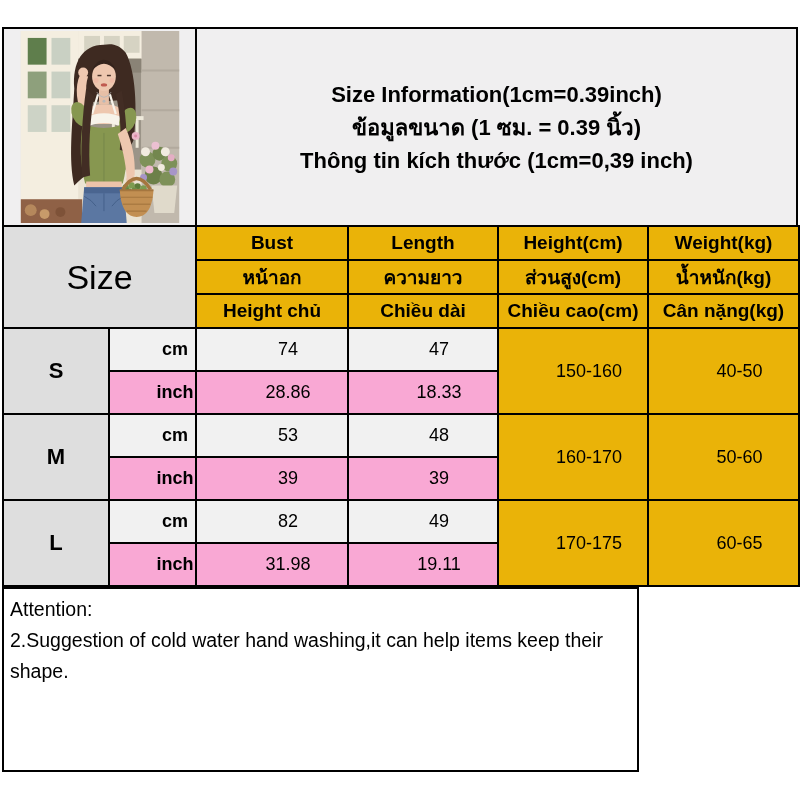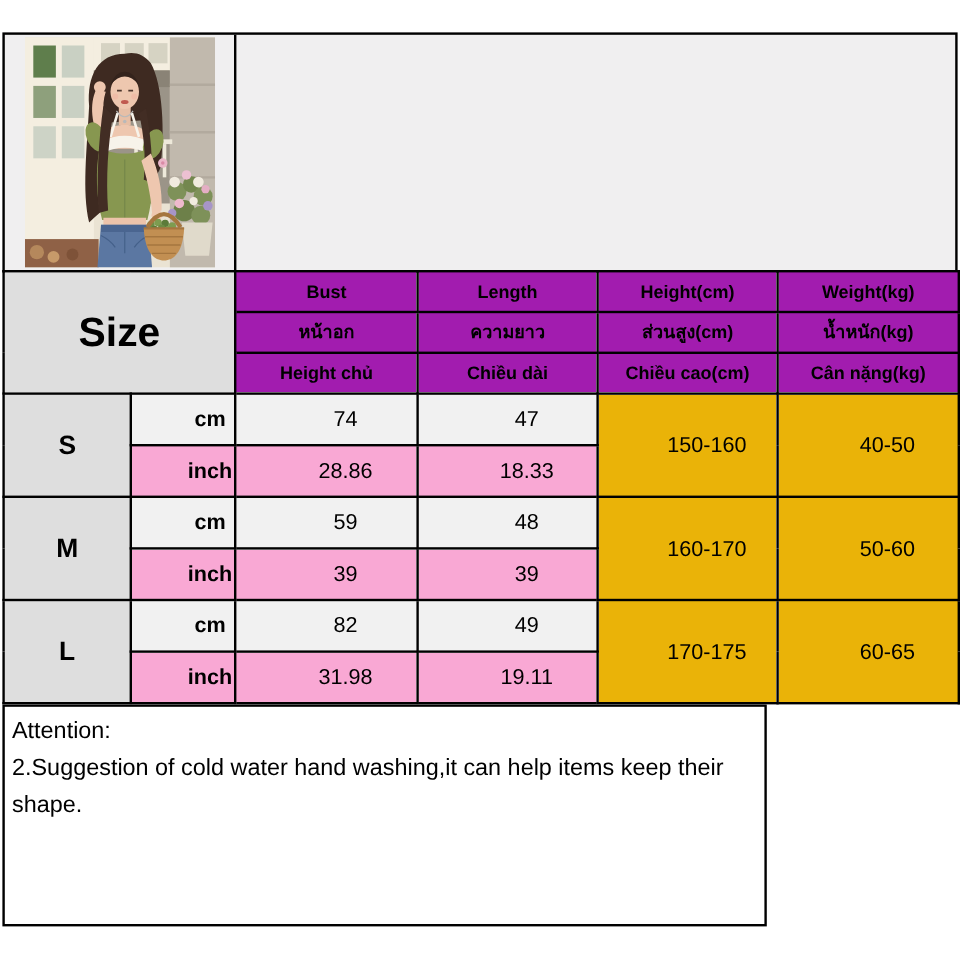--- a/index.html
+++ b/index.html
@@ -42,22 +42,22 @@
     width: 796px;
     border-collapse: collapse; table-layout: fixed;
   }
   table.size-table td {
     border: 2px solid #000;
     text-align: center; vertical-align: middle;
     overflow: hidden; white-space: nowrap;
   }
   tr.h-row td { height: 34px; }
   tr.d-row td { height: 43px; }
-  td.hdr        { background: #a21caf; font-weight: bold; font-size: 15px; }
-  td.size-big   { background: #dedede; font-weight: bold; font-size: 34px; }
+  td.hdr        { background: #eab308; font-weight: bold; font-size: 19px; }
+  td.size-big   { background: #dedede; font-weight: normal; font-size: 34px; }
   td.size-letter{ background: #dedede; font-weight: bold; font-size: 22px; }
   td.unit       { font-weight: bold; font-size: 18px; padding-left: 45px; }
   td.val        { font-size: 18px; padding-left: 32px; }
   .bg-cm    { background: #f1f1f1; }
   .bg-inch  { background: #f9a8d4; }
   .bg-range { background: #eab308; }
 
   
   .attention {
     position: absolute; left: 2px; top: 587px;
@@ -176,20 +176,25 @@
         <path d="M100,161 L134,161 C133,180 126,188 117,188 C108,188 101,180 100,161 Z" fill="#c28f52"></path>
         <line x1="101" y1="168" x2="133" y2="168" stroke="#a5763f" stroke-width="1.2"></line>
         <line x1="103" y1="175" x2="131" y2="175" stroke="#a5763f" stroke-width="1.2"></line>
         <line x1="107" y1="182" x2="127" y2="182" stroke="#a5763f" stroke-width="1.2"></line>
         <line x1="100" y1="161" x2="134" y2="161" stroke="#a5763f" stroke-width="2"></line>
         <path d="M103,160 Q117,138 131,160" stroke="#a5763f" stroke-width="3.5" fill="none"></path>
 
         <circle cx="116" cy="106" r="4" fill="#eab6c8"></circle>
         <circle cx="116" cy="106" r="1.5" fill="#d98aa6"></circle>
       </svg>
+    </div>
+    <div class="title-cell">
+      <div class="title-line">Size Information(1cm=0.39inch)</div>
+      <div class="title-line">ข้อมูลขนาด (1 ซม. = 0.39 นิ้ว)</div>
+      <div class="title-line">Thông tin kích thước (1cm=0,39 inch)</div>
     </div>
   </div>
 
   <table class="size-table">
     <colgroup>
       <col style="width:106px">
         <col style="width:87px">
         <col style="width:152px">
       <col style="width:150px">
         <col style="width:150px">
@@ -226,21 +231,21 @@
       </tr>
       <tr class="d-row">
         <td class="unit bg-inch">inch</td>
         <td class="val bg-inch">28.86</td>
         <td class="val bg-inch">18.33</td>
       </tr>
 
       <tr class="d-row">
         <td class="size-letter" rowspan="2">M</td>
         <td class="unit bg-cm">cm</td>
-        <td class="val bg-cm">59</td>
+        <td class="val bg-cm">53</td>
         <td class="val bg-cm">48</td>
         <td class="val bg-range" rowspan="2">160-170</td>
         <td class="val bg-range" rowspan="2">50-60</td>
       </tr>
       <tr class="d-row">
         <td class="unit bg-inch">inch</td>
         <td class="val bg-inch">39</td>
         <td class="val bg-inch">39</td>
       </tr>
 

